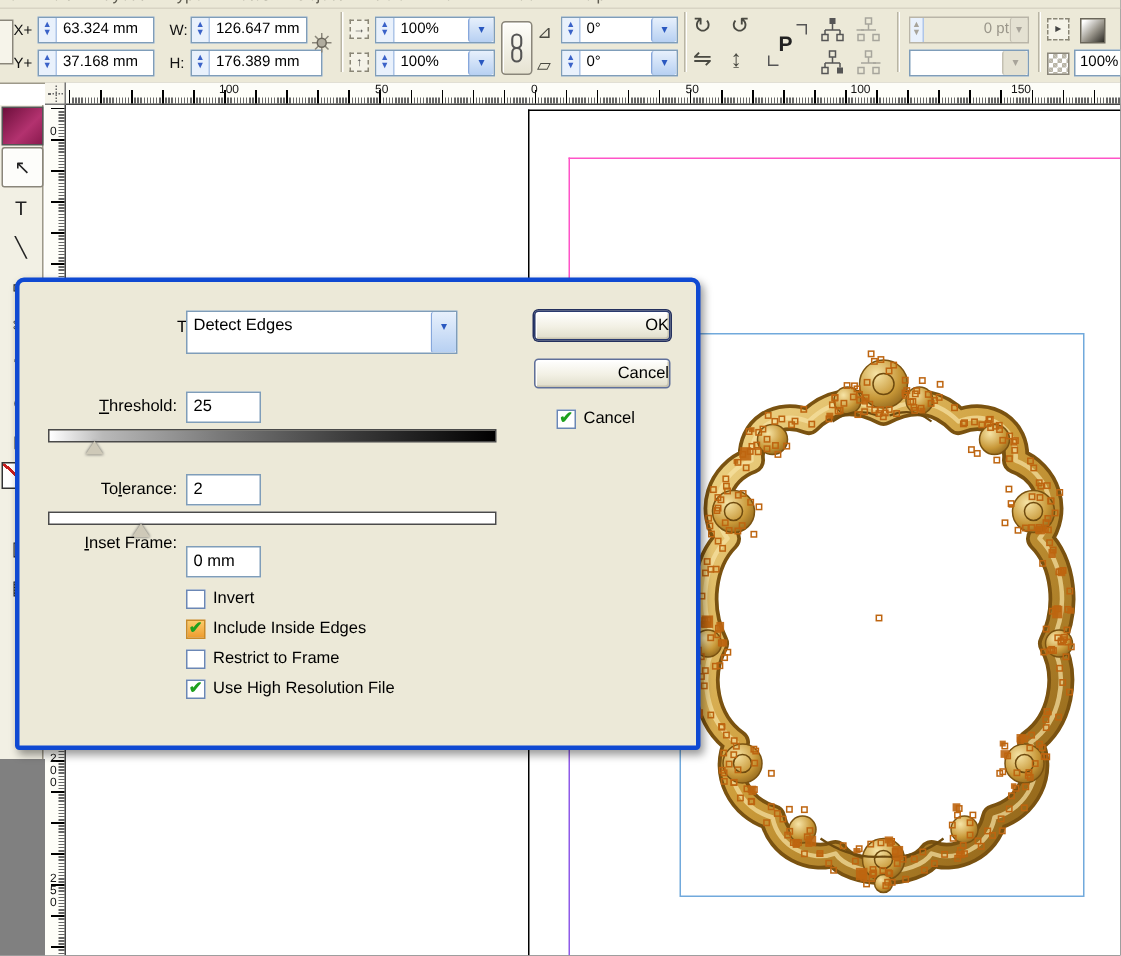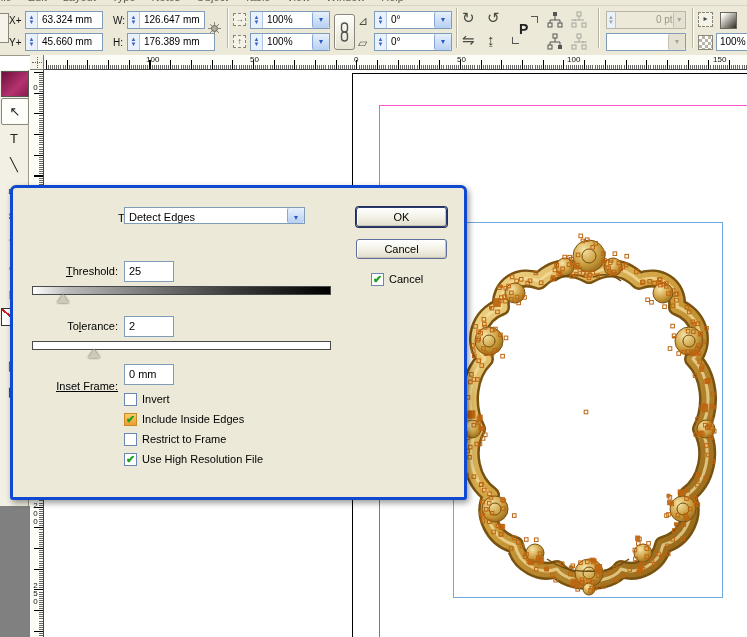--- a/index.html
+++ b/index.html
@@ -81,21 +81,21 @@
        border-radius:3px 3px 0 0;color:#fff;font-weight:bold;font-size:12px;line-height:21px;padding-left:8px;
        box-shadow:inset 0 1px 0 #7FB0F6;letter-spacing:.2px;}
   #dlg-body{position:relative;width:100%;height:288px;font-size:11px;}
   .dlabel{position:absolute;left:0;width:105px;text-align:right;font-size:11px;color:#000;}
   .mn{text-decoration:underline;}
   .dinput{position:absolute;background:#fff;border:1px solid #7F9DB9;box-sizing:border-box;font-size:11px;padding:3px 4px 0 4px;}
   .combo{position:absolute;background:#fff;border:1px solid #7F9DB9;box-sizing:border-box;display:flex;}
   .combo .val{flex:1;font-size:11px;line-height:19px;padding-left:4px;}
   .combo .chev{line-height:19px;}
   .btn{position:absolute;width:91px;height:20px;background:linear-gradient(180deg,#FFFFFF,#F2F0E4 55%,#E0DDCB);
-       border:1px solid #60709A;border-radius:3px;font-size:11px;text-align:center;line-height:18px;box-sizing:border-box;
+       border:1px solid #60709A;border-radius:3px;font-size:11px;text-align:right;line-height:18px;box-sizing:border-box;
        box-shadow:inset 1px 1px 0 #fff, inset -1px -1px 0 #C9C5B2;}
   .btn.default{border-color:#2A3A6E;box-shadow:0 0 0 1px #24305E, inset 1px 1px 0 #fff, inset -1px -1px 0 #C9C5B2;}
   .track{position:absolute;height:9px;border:1px solid #4A4A4A;box-sizing:border-box;}
   .track.grad{background:linear-gradient(90deg,#FFF 0%,#B9B9B9 12%,#7A7A7A 38%,#3A3A3A 68%,#000 100%);}
   .track.plain{background:#fff;}
   .thumb{position:absolute;top:7px;width:0;height:0;transform:translateX(-50%);
          border-left:6px solid transparent;border-right:6px solid transparent;border-bottom:9px solid #CEC9B8;
          filter:drop-shadow(0 0 1px #555);}
   .cbrow{position:absolute;left:111px;height:16px;display:flex;align-items:center;}
   .cbox{width:13px;height:13px;background:#fff;border:1px solid #6B87B5;box-sizing:border-box;
@@ -122,21 +122,21 @@
           <i>▼</i>
         </span>
         <span class="val">63.324 mm</span>
     </div>
     <span class="flabel" style="left:9px;top:37px;">Y+</span>
     <div class="xpfield" style="left:25px;top:33px;width:78px;">
       <span class="spin">
           <i>▲</i>
           <i>▼</i>
         </span>
-        <span class="val">45.660 mm</span>
+        <span class="val">37.168 mm</span>
     </div>
     <span class="flabel" style="left:113px;top:15px;">W:</span>
     <div class="xpfield" style="left:127px;top:11px;width:78px;">
       <span class="spin">
           <i>▲</i>
           <i>▼</i>
         </span>
         <span class="val">126.647 mm</span>
     </div>
     <span class="flabel" style="left:113px;top:37px;">H:</span>
@@ -263,21 +263,21 @@
     </div>
   </div>
 
   <div id="corner"></div>
   <div id="hruler">
       <span style="left: 102px;">100</span>
       <span style="left: 206px;">50</span>
       <span style="left: 310px;">0</span>
       <span style="left: 413px;">50</span>
       <span style="left: 523px;">100</span>
-      <span style="left: 630px; margin-left: 39px;">150</span>
+      <span style="left: 630px;">150</span>
     </div>
   <div id="vruler">
       <span style="top: 14px;">0</span>
       <span style="top: 432px;">2<br>0<br>0</span>
       <span style="top: 512px;">2<br>5<br>0</span>
     </div>
 
   <div id="toolbox">
       <div class="tool brand"></div>
       <div class="tool selected">↖</div>
@@ -686,21 +686,21 @@
         <rect x="129.2" y="187.2" width="3.6" height="3.6" fill="none" stroke="#BE6510"></rect>
       </g>
   </svg>
 
   <div id="dlg">
     <div id="dlg-body">
 
       <span class="dlabel" style="top:24px;margin-left:27px;">
         <span>T</span><span class="mn">y</span><span>pe:</span>
       </span>
-      <div class="combo" style="left:111px;top:19px;width:181px;height:17px;">
+      <div class="combo" style="left:111px;top:19px;width:181px;height:29px;">
         <span class="val">Detect Edges</span>
           <span class="chev">▾</span>
       </div>
 
       <div class="btn default" style="left:343px;top:19px;">OK</div>
       <div class="btn" style="left:343px;top:51px;">Cancel</div>
 
       <div class="cbrow" style="left:358px;top:83px;">
         <span class="cbox" id="previewbox">✔</span>
         <span class="cblabel">Cancel</span>
@@ -715,21 +715,21 @@
       </div>
 
       <span class="dlabel" style="top:132px;">
         <span>To</span><span class="mn">l</span><span>erance:</span>
       </span>
       <div class="dinput" style="left:111px;top:128px;width:50px;height:21px;">2</div>
       <div class="track plain" style="left:19px;top:153px;width:299px;">
         <div class="thumb" id="tol-thumb" style="left: 20.5%;"></div>
       </div>
 
-      <span class="dlabel" style="top:192px;text-decoration:underline;">
+      <span class="dlabel" style="top:168px;">
         <span></span><span class="mn">I</span><span>nset Frame:</span>
       </span>
       <div class="dinput" style="left:111px;top:176px;width:50px;height:21px;">0 mm</div>
 
       <div id="dlg-checks">
           <div class="cbrow" style="top: 203px;">
             <span class="cbox"></span>
             <span class="cblabel">Invert</span>
           </div>
           <div class="cbrow" style="top: 223px;">

